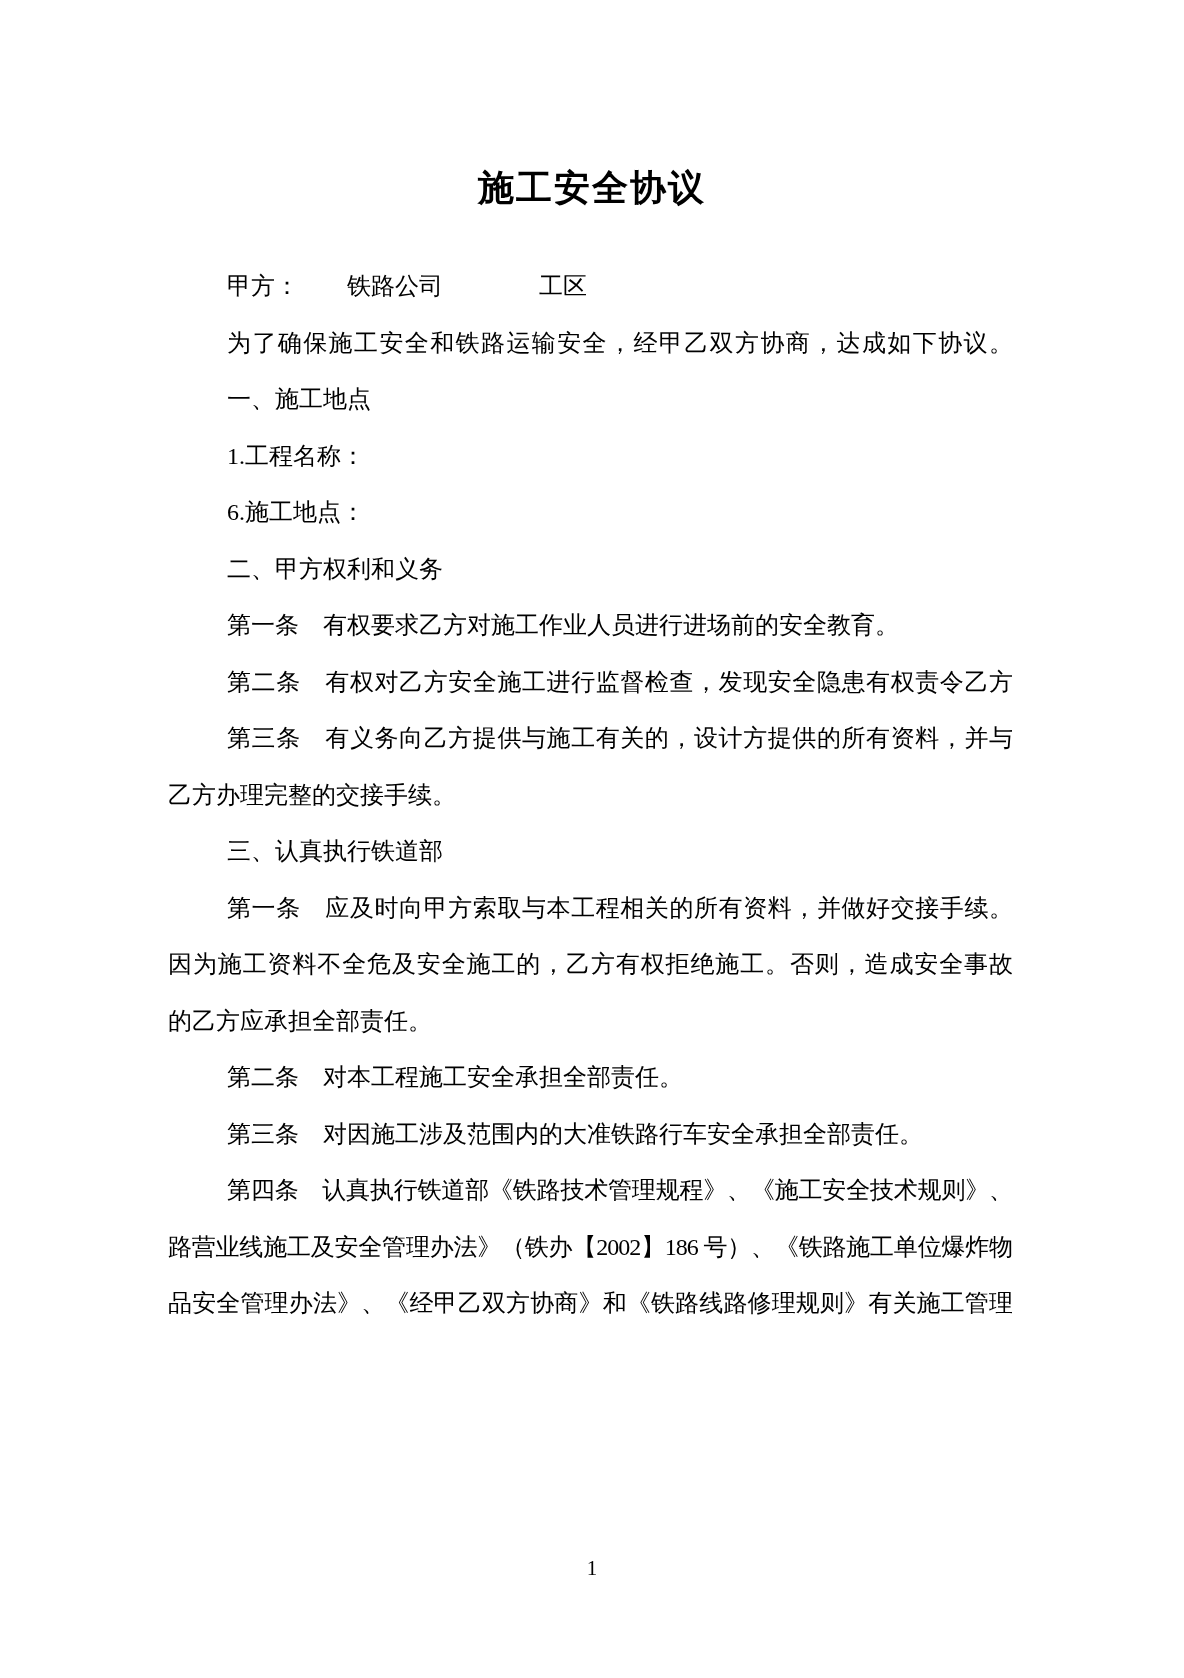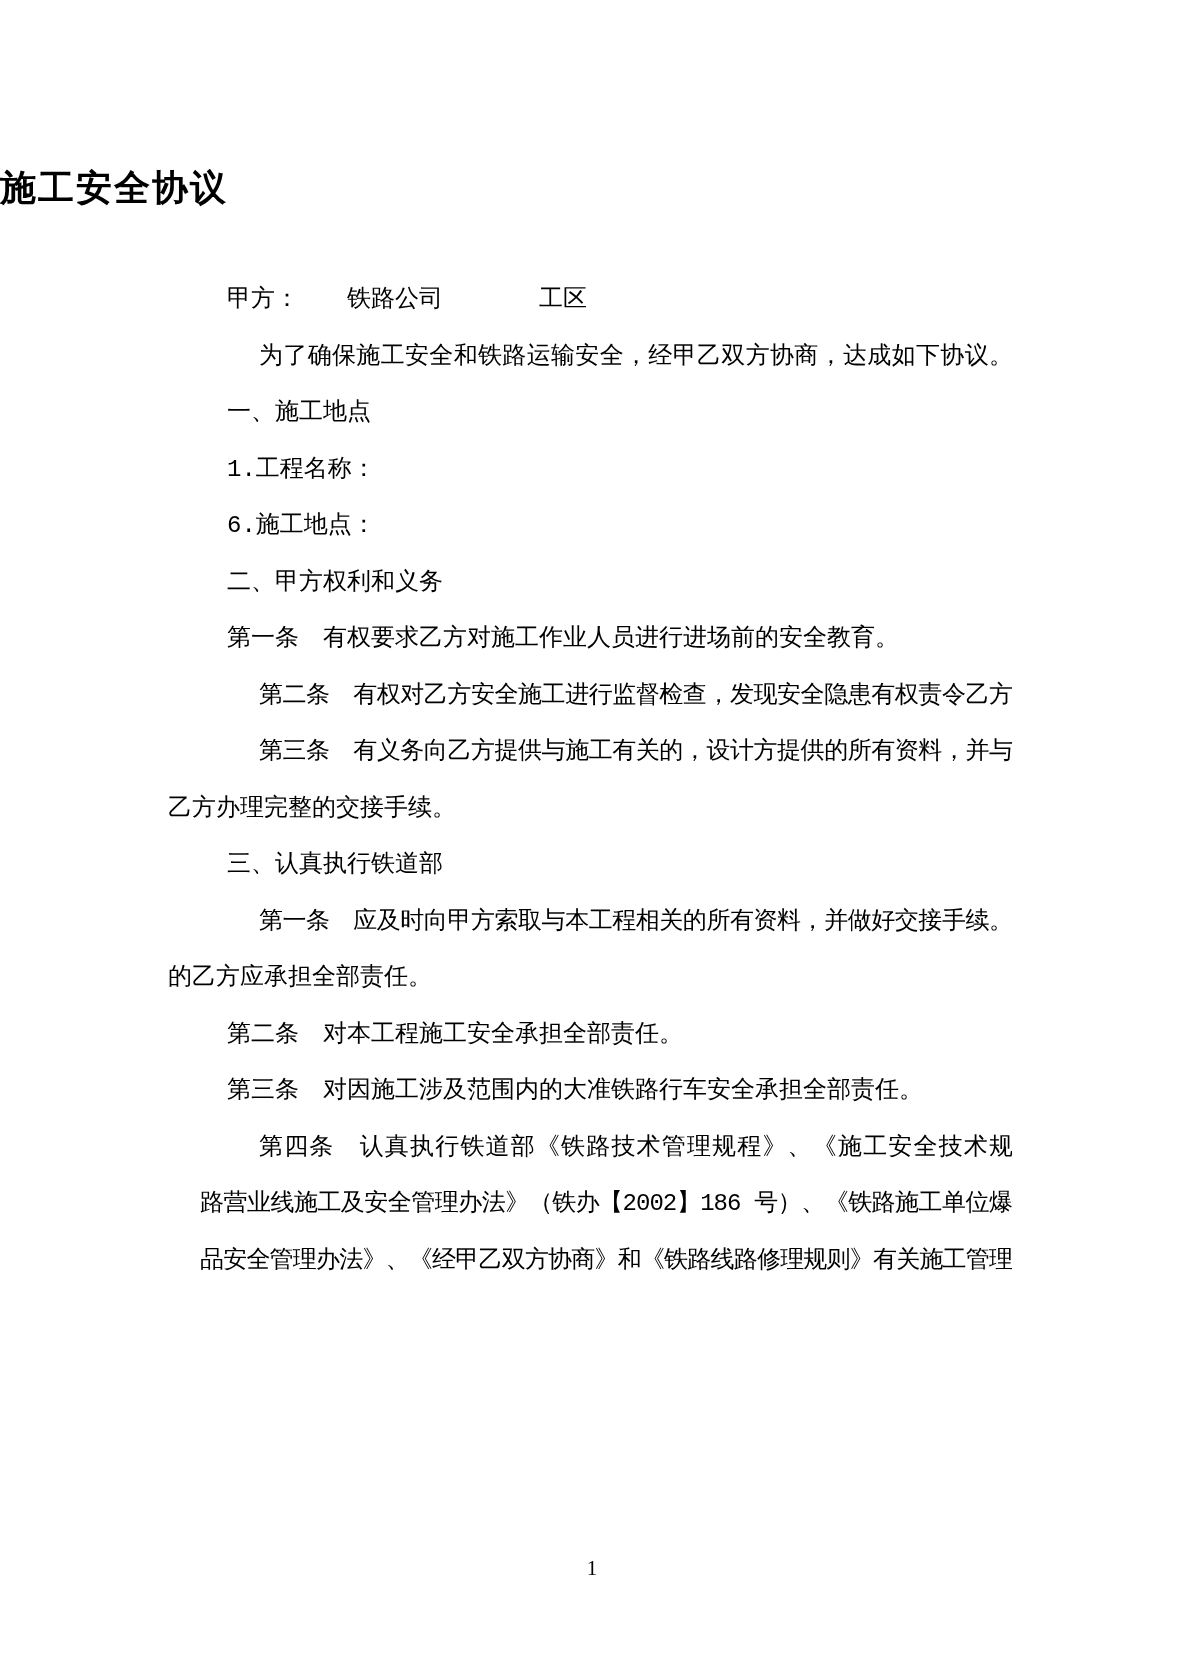--- a/index.html
+++ b/index.html
@@ -11,45 +11,44 @@
     background: #ffffff;
     color: #000000;
     font-family: "Liberation Serif", "DejaVu Serif", serif;
     overflow: hidden;
   }
   .doc-title {
     position: absolute;
     top: 170px;
     left: 0;
     width: 100%;
+    text-align: center;
     font-size: 36px;
     line-height: 36px;
     font-weight: bold;
     letter-spacing: 2px;
   }
   .doc-body {
     position: absolute;
-    top: 272px;
+    top: 258px;
     left: 168px;
     width: 844px;
-    font-family: Liberation Mono, monospace;
   }
   .doc-line {
     font-size: 24px;
     line-height: 56.5px;
     height: 56.5px;
     white-space: pre-wrap;
     overflow: hidden;
   }
   .doc-line.indent { text-indent: 59px; }
   .doc-line.flush {
     text-align: justify;
     text-align-last: justify;
     letter-spacing: -1px;
-    margin-left: 32px;
   }
   .page-number {
     position: absolute;
     top: 1554px;
     left: 0;
     width: 100%;
     text-align: center;
     font-size: 21px;
     line-height: 28px;
   }
@@ -66,20 +65,21 @@
       <div class="doc-line indent">一、施工地点</div>
       <div class="doc-line indent">1.工程名称：</div>
       <div class="doc-line indent">6.施工地点：</div>
       <div class="doc-line indent">二、甲方权利和义务</div>
       <div class="doc-line indent">第一条　有权要求乙方对施工作业人员进行进场前的安全教育。</div>
       <div class="doc-line indent flush">第二条　有权对乙方安全施工进行监督检查，发现安全隐患有权责令乙方</div>
       <div class="doc-line indent flush">第三条　有义务向乙方提供与施工有关的，设计方提供的所有资料，并与</div>
       <div class="doc-line">乙方办理完整的交接手续。</div>
       <div class="doc-line indent">三、认真执行铁道部</div>
       <div class="doc-line indent flush">第一条　应及时向甲方索取与本工程相关的所有资料，并做好交接手续。</div>
+      <div class="doc-line flush">因为施工资料不全危及安全施工的，乙方有权拒绝施工。否则，造成安全事故</div>
       <div class="doc-line">的乙方应承担全部责任。</div>
       <div class="doc-line indent">第二条　对本工程施工安全承担全部责任。</div>
       <div class="doc-line indent">第三条　对因施工涉及范围内的大准铁路行车安全承担全部责任。</div>
       <div class="doc-line indent flush">第四条　认真执行铁道部《铁路技术管理规程》、《施工安全技术规则》、《铁</div>
       <div class="doc-line flush">路营业线施工及安全管理办法》（铁办【2002】186 号）、《铁路施工单位爆炸物</div>
       <div class="doc-line flush">品安全管理办法》、《经甲乙双方协商》和《铁路线路修理规则》有关施工管理</div>
     </div>
 
   <div class="page-number">1</div>
 </div>

